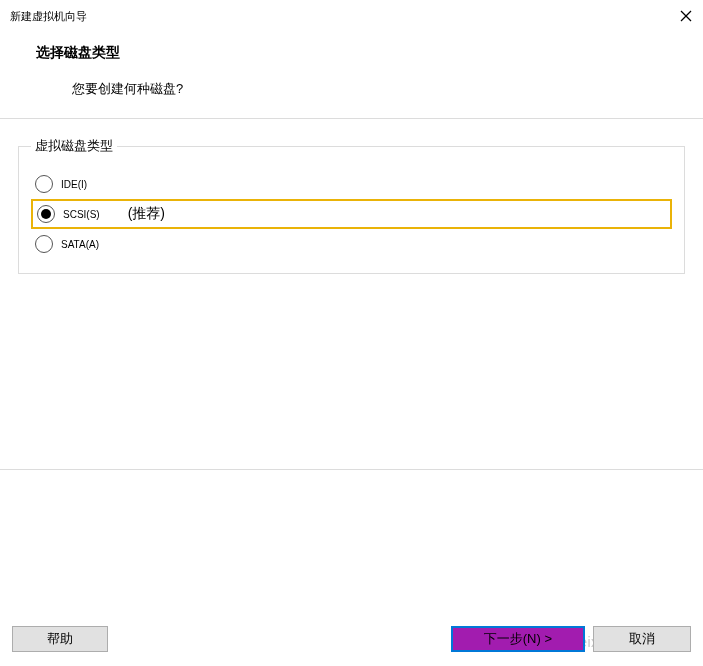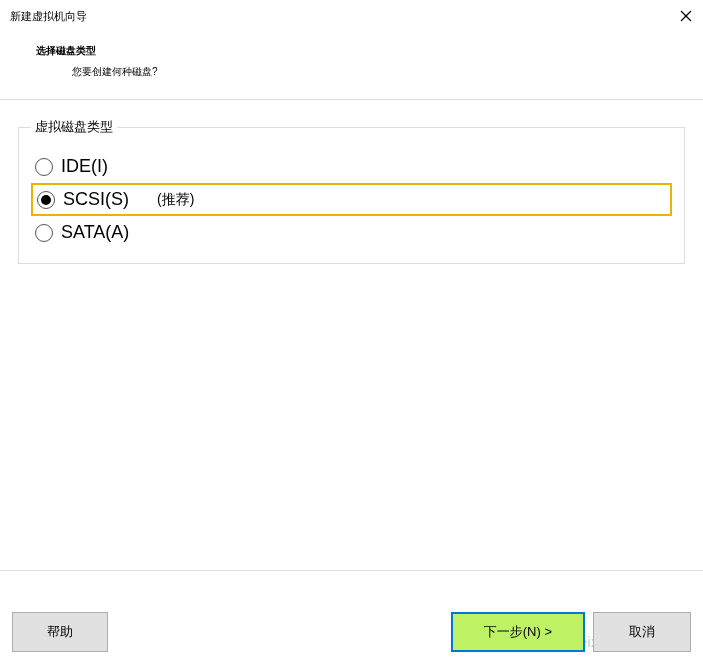--- a/index.html
+++ b/index.html
@@ -25,28 +25,28 @@
   .close-icon {
     width: 14px; height: 14px;
     display: flex; align-items: center; justify-content: center;
     cursor: pointer;
   }
   .close-icon svg { stroke: #000; stroke-width: 1.2; }
 
   .header {
     padding: 12px 24px 20px 36px;
   }
-  .header-title { font-weight: bold; font-size: 10px; margin-bottom: 7px; }
-  .header-subtitle { font-size: 10px; padding-left: 36px; }
+  .header-title { font-weight: bold; font-size: 14px; margin-bottom: 18px; }
+  .header-subtitle { font-size: 13px; padding-left: 36px; }
 
   .content-area {
     border-top: 1px solid #dcdcdc;
     border-bottom: 1px solid #dcdcdc;
     padding: 18px 12px 18px 12px;
-    height: 472px;
+    height: 352px;
     position: relative;
   }
 
   fieldset.group {
     border: 1px solid #dcdcdc;
     margin: 0 6px;
     padding: 14px 12px 14px 12px;
     position: relative;
   }
   fieldset.group legend {
@@ -66,54 +66,54 @@
     display: flex; align-items: center; justify-content: center;
     cursor: pointer;
     flex-shrink: 0;
   }
   .radio-circle.selected::after {
     content: "";
     width: 10px; height: 10px;
     background: #000;
     border-radius: 50%;
   }
-  .radio-label { font-size: 18px; }
+  .radio-label { font-size: 10px; }
   .radio-suffix { font-size: 14px; margin-left: 20px; }
   .highlight-box {
     border: 2px solid #eab308;
     padding: 4px 4px;
   }
 
   .button-bar {
     position: absolute;
     bottom: 14px;
     left: 0; right: 0;
     padding: 0 12px;
     display: flex;
     align-items: center;
   }
   .spacer { flex: 1; }
   .btn {
-    height: 40px;
+    height: 26px;
     min-width: 98px;
     padding: 0 31px;
     background: #e1e1e1;
     border: 1px solid #adadad;
     font-size: 13px;
     font-family: inherit;
     cursor: pointer;
     margin-left: 8px;
     display: inline-flex;
     align-items: center;
     justify-content: center;
   }
   .btn.help { margin-left: 0; min-width: 96px; }
   .btn.default {
     border: 2px solid #0078d7;
-    background: #bef264;
+    background: #a21caf;
   }
   .watermark {
     position: absolute;
     right: 18px;
     bottom: 16px;
     color: #c7c7c7;
     font-size: 14px;
     letter-spacing: 0.5px;
     pointer-events: none;
     z-index: 0;

